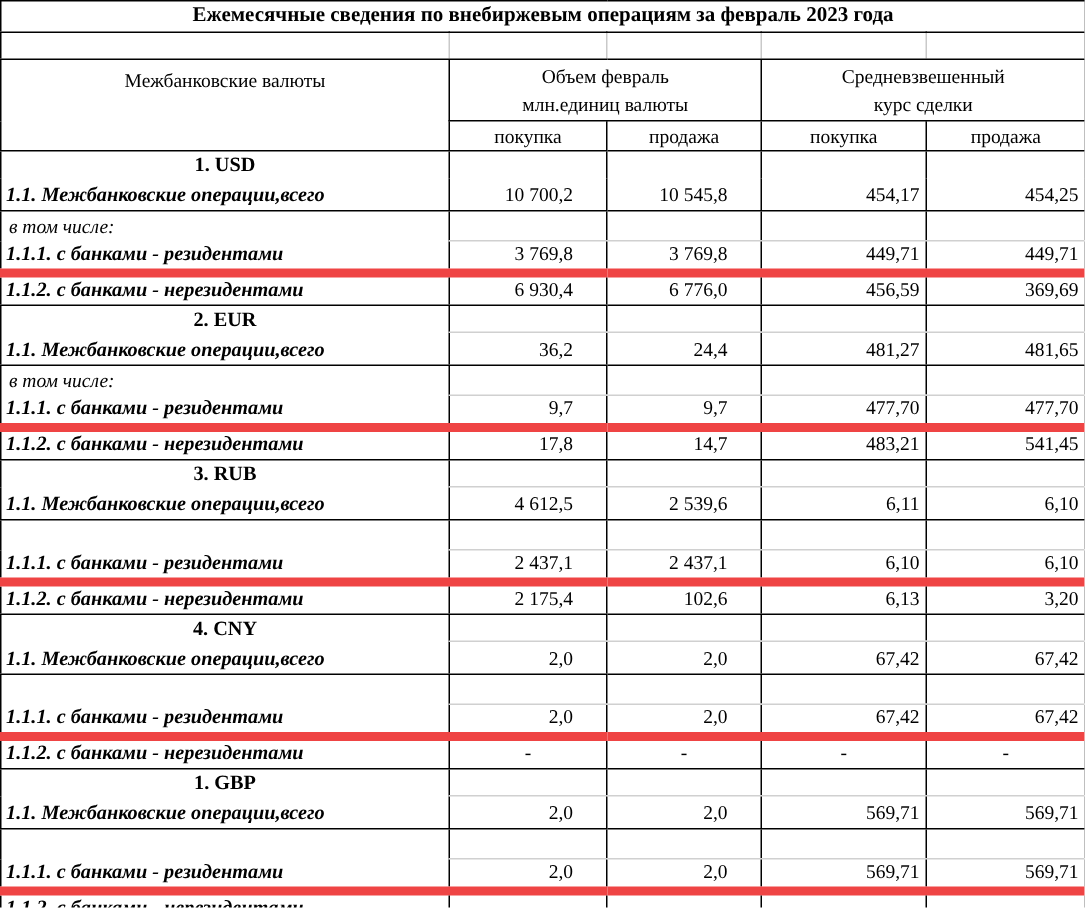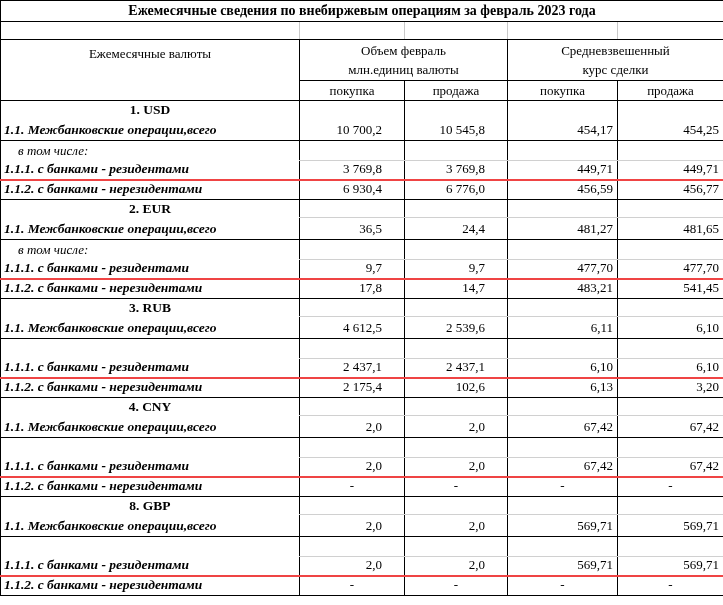--- a/index.html
+++ b/index.html
@@ -22,30 +22,30 @@
   td.gap.gl{border-left:1px solid #c9c9c9;}
 
   
   td.h-main{height:41px;text-align:center;font-size:13px;vertical-align:middle;line-height:19px;border-bottom:1px solid #000;}
   td.h-curr{text-align:center;font-size:13px;vertical-align:top;padding-top:6px;border-bottom:1px solid #000;}
   td.h-sub{height:20px;text-align:center;font-size:13px;vertical-align:middle;border-bottom:1px solid #000;}
 
   
   td.cur{height:18px;text-align:center;font-weight:bold;font-size:13.5px;vertical-align:middle;}
   td.lbl{font-weight:bold;font-style:italic;font-size:13.5px;vertical-align:bottom;padding:0 0 2px 3px;}
-  td.note{font-style:italic;font-size:13px;vertical-align:middle;padding-left:17px;}
+  td.note{font-style:italic;font-size:13px;vertical-align:middle;padding-left:5px;}
   td.num{font-size:13px;text-align:right;vertical-align:bottom;padding-bottom:2px;}
   td.vol{padding-right:22px;}
   td.rate{padding-right:4px;}
   td.dash{text-align:center;padding-right:0;vertical-align:middle;}
 
   tr.r-total td{height:22px;border-bottom:1px solid #000;}
   tr.r-note td{height:20px;}
   tr.r-note td.gb{border-bottom:1px solid #d0d0d0;}
-  tr.r-res td{height:18px;border-bottom:2px solid #ef4444;}
+  tr.r-res td{height:18px;border-bottom:6px solid #ef4444;}
   tr.r-nonres td{height:18px;border-bottom:1px solid #000;}
   tr.r-cur td.gb{border-bottom:1px solid #d0d0d0;}
   tr.r-cur.nogrid td.gb{border-bottom:none;}
 </style>
 </head>
 <body>
 
 <div class="sheet">
 <table>
   <colgroup>
@@ -63,21 +63,21 @@
 
   <tr>
     <td class="gap"></td>
     <td class="gap gl"></td>
     <td class="gap gl"></td>
     <td class="gap gl"></td>
     <td class="gap gl"></td>
   </tr>
 
   <tr>
-    <td class="h-curr" rowspan="2">Ежемесячные валюты</td>
+    <td class="h-curr" rowspan="2">Межбанковские валюты</td>
     <td class="h-main vsep" colspan="2">
       <span>Объем  февраль</span><br>
       <span>млн.единиц валюты</span>
     </td>
     <td class="h-main vsep" colspan="2">
       <span>Средневзвешенный</span><br>
       <span>курс сделки</span>
     </td>
   </tr>
 
@@ -114,33 +114,33 @@
     <td class="num vol vsep">3 769,8</td>
     <td class="num vol vsep">3 769,8</td>
     <td class="num rate vsep">449,71</td>
     <td class="num rate vsep">449,71</td>
   </tr>
   <tr class="r-nonres">
     <td class="lbl">1.1.2. с банками - нерезидентами</td>
     <td class="num vol vsep">6 930,4</td>
     <td class="num vol vsep">6 776,0</td>
     <td class="num rate vsep">456,59</td>
-    <td class="num rate vsep">456,77</td>
+    <td class="num rate vsep">369,69</td>
   </tr>
 
   <tr class="r-cur">
     <td class="cur">2. EUR</td>
     <td class="vsep gb"></td>
     <td class="vsep gb"></td>
     <td class="vsep gb"></td>
     <td class="vsep gb"></td>
   </tr>
   <tr class="r-total">
     <td class="lbl">1.1. Межбанковские операции,всего</td>
-    <td class="num vol vsep">36,5</td>
+    <td class="num vol vsep">36,2</td>
     <td class="num vol vsep">24,4</td>
     <td class="num rate vsep">481,27</td>
     <td class="num rate vsep">481,65</td>
   </tr>
   <tr class="r-note">
     <td class="note">в том числе:</td>
     <td class="vsep gb"></td>
     <td class="vsep gb"></td>
     <td class="vsep gb"></td>
     <td class="vsep gb"></td>
@@ -226,21 +226,21 @@
   </tr>
   <tr class="r-nonres">
     <td class="lbl">1.1.2. с банками - нерезидентами</td>
     <td class="num vol dash vsep">-</td>
     <td class="num vol dash vsep">-</td>
     <td class="num rate dash vsep">-</td>
     <td class="num rate dash vsep">-</td>
   </tr>
 
   <tr class="r-cur">
-    <td class="cur">8. GBP</td>
+    <td class="cur">1. GBP</td>
     <td class="vsep gb"></td>
     <td class="vsep gb"></td>
     <td class="vsep gb"></td>
     <td class="vsep gb"></td>
   </tr>
   <tr class="r-total">
     <td class="lbl">1.1. Межбанковские операции,всего</td>
     <td class="num vol vsep">2,0</td>
     <td class="num vol vsep">2,0</td>
     <td class="num rate vsep">569,71</td>

